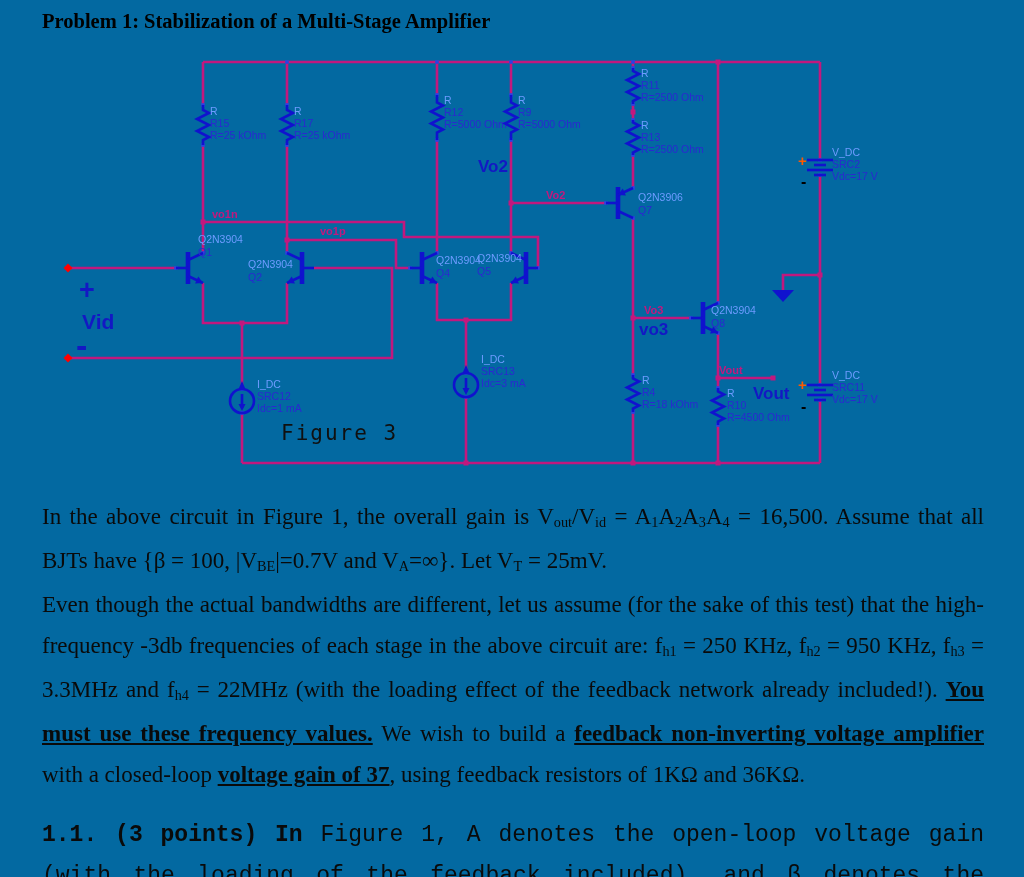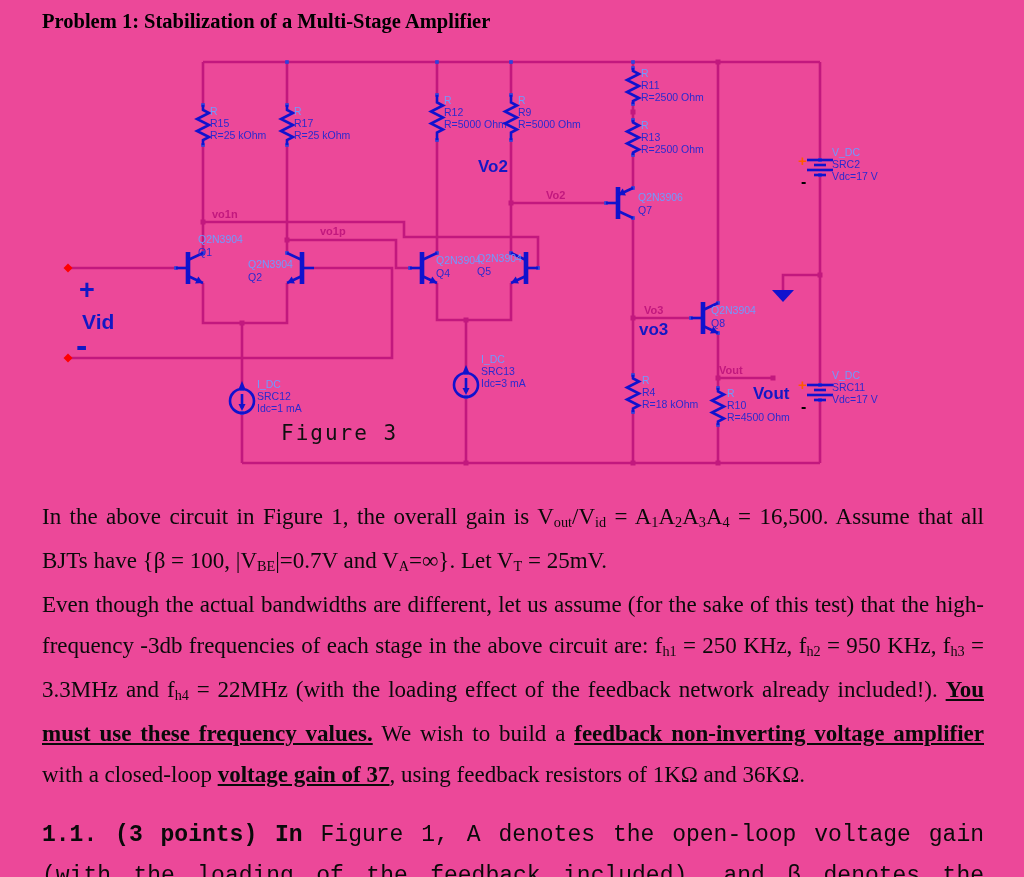--- a/index.html
+++ b/index.html
@@ -1,16 +1,16 @@
 <!DOCTYPE html>
 <html><head>
 <meta charset="utf-8">
 <style>
   html,body{margin:0;padding:0;background:#fff;}
-  #page{position:relative;width:1024px;height:877px;background:#ec4899;overflow:hidden;
+  #page{position:relative;width:1024px;height:877px;background:#0369a1;overflow:hidden;
         font-family:"Liberation Serif",serif;}
   .title{position:absolute;left:42px;top:10px;font:bold 20.5px "Liberation Serif",serif;color:#000;}
   #circuit{position:absolute;left:0;top:0;}
   .caption{position:absolute;left:281px;top:421px;font:21px "DejaVu Sans Mono",monospace;
            color:#101010;letter-spacing:2px;}
   .doc{position:absolute;left:42px;right:40px;top:496px;font-size:23px;line-height:41px;
        color:#0a0a0a;text-align:justify;}
   .doc p{margin:0;}
   .doc p.p3{margin-top:20px;font-family:Liberation Mono, monospace;}
   .sub{font-size:0.62em;position:relative;top:0.22em;}

